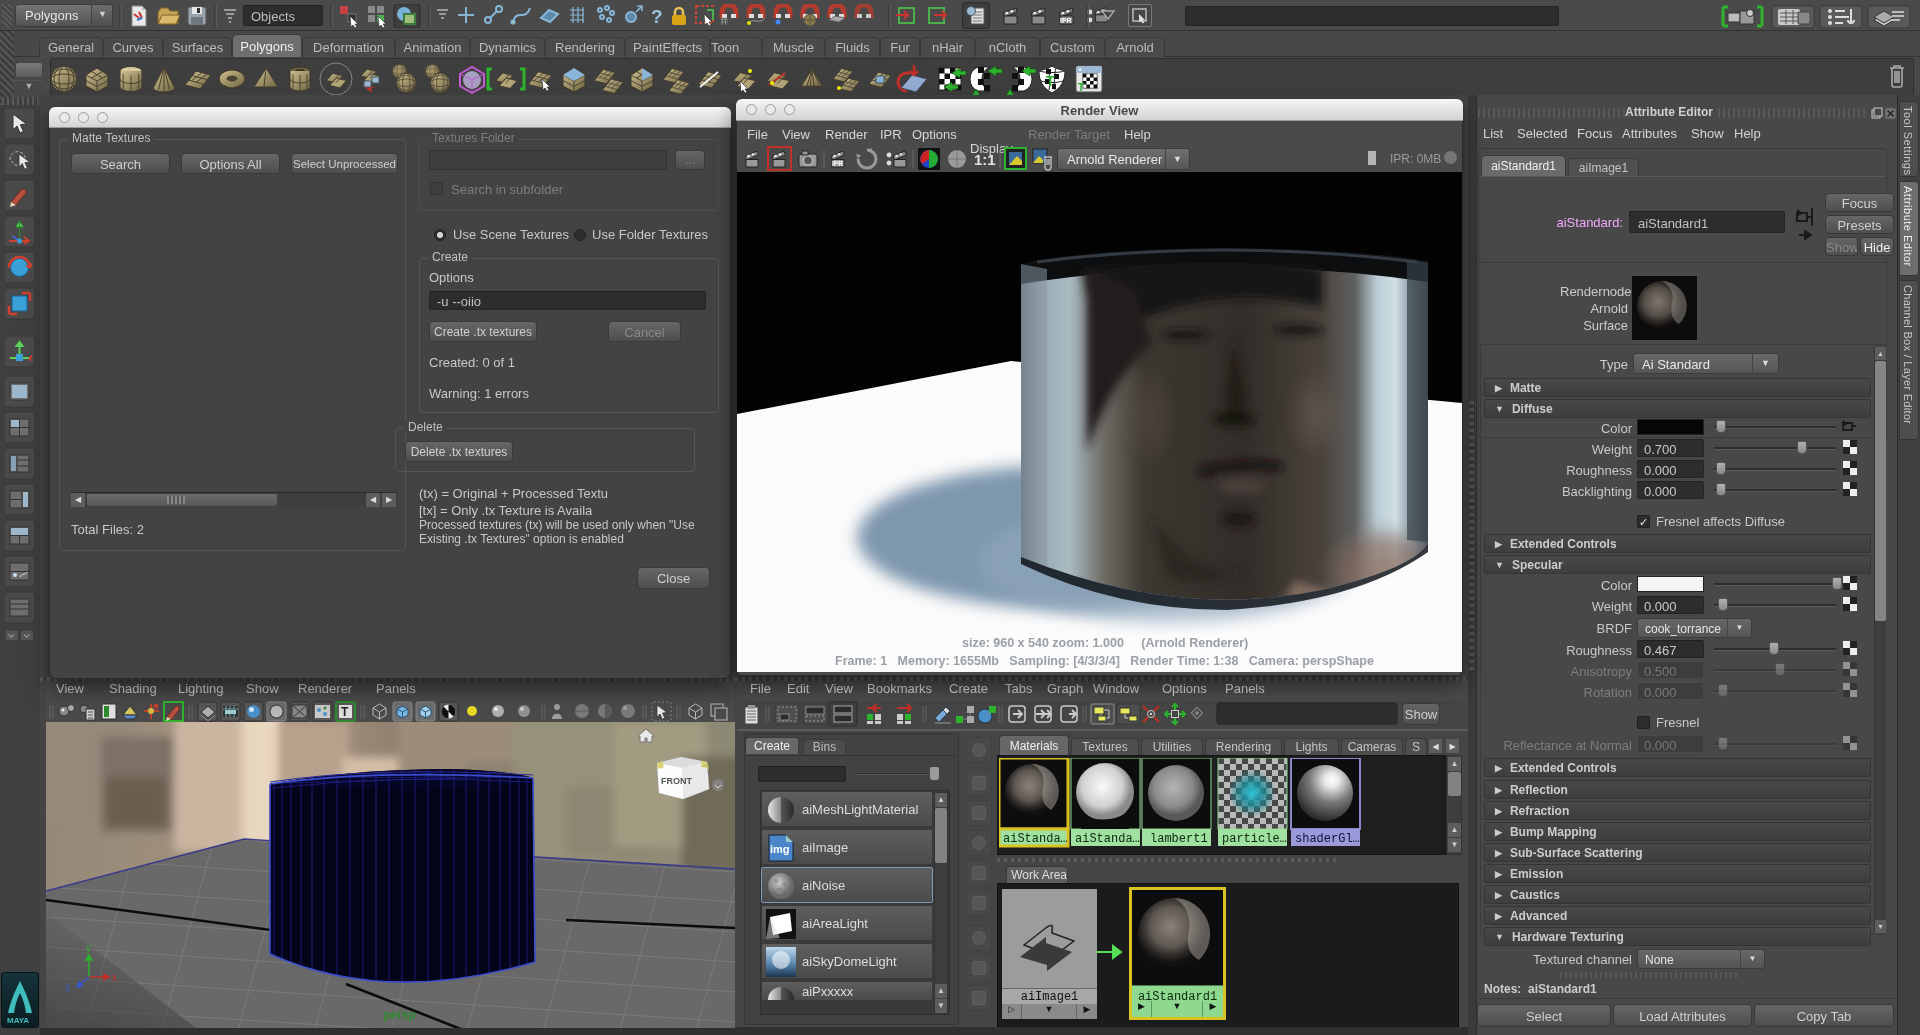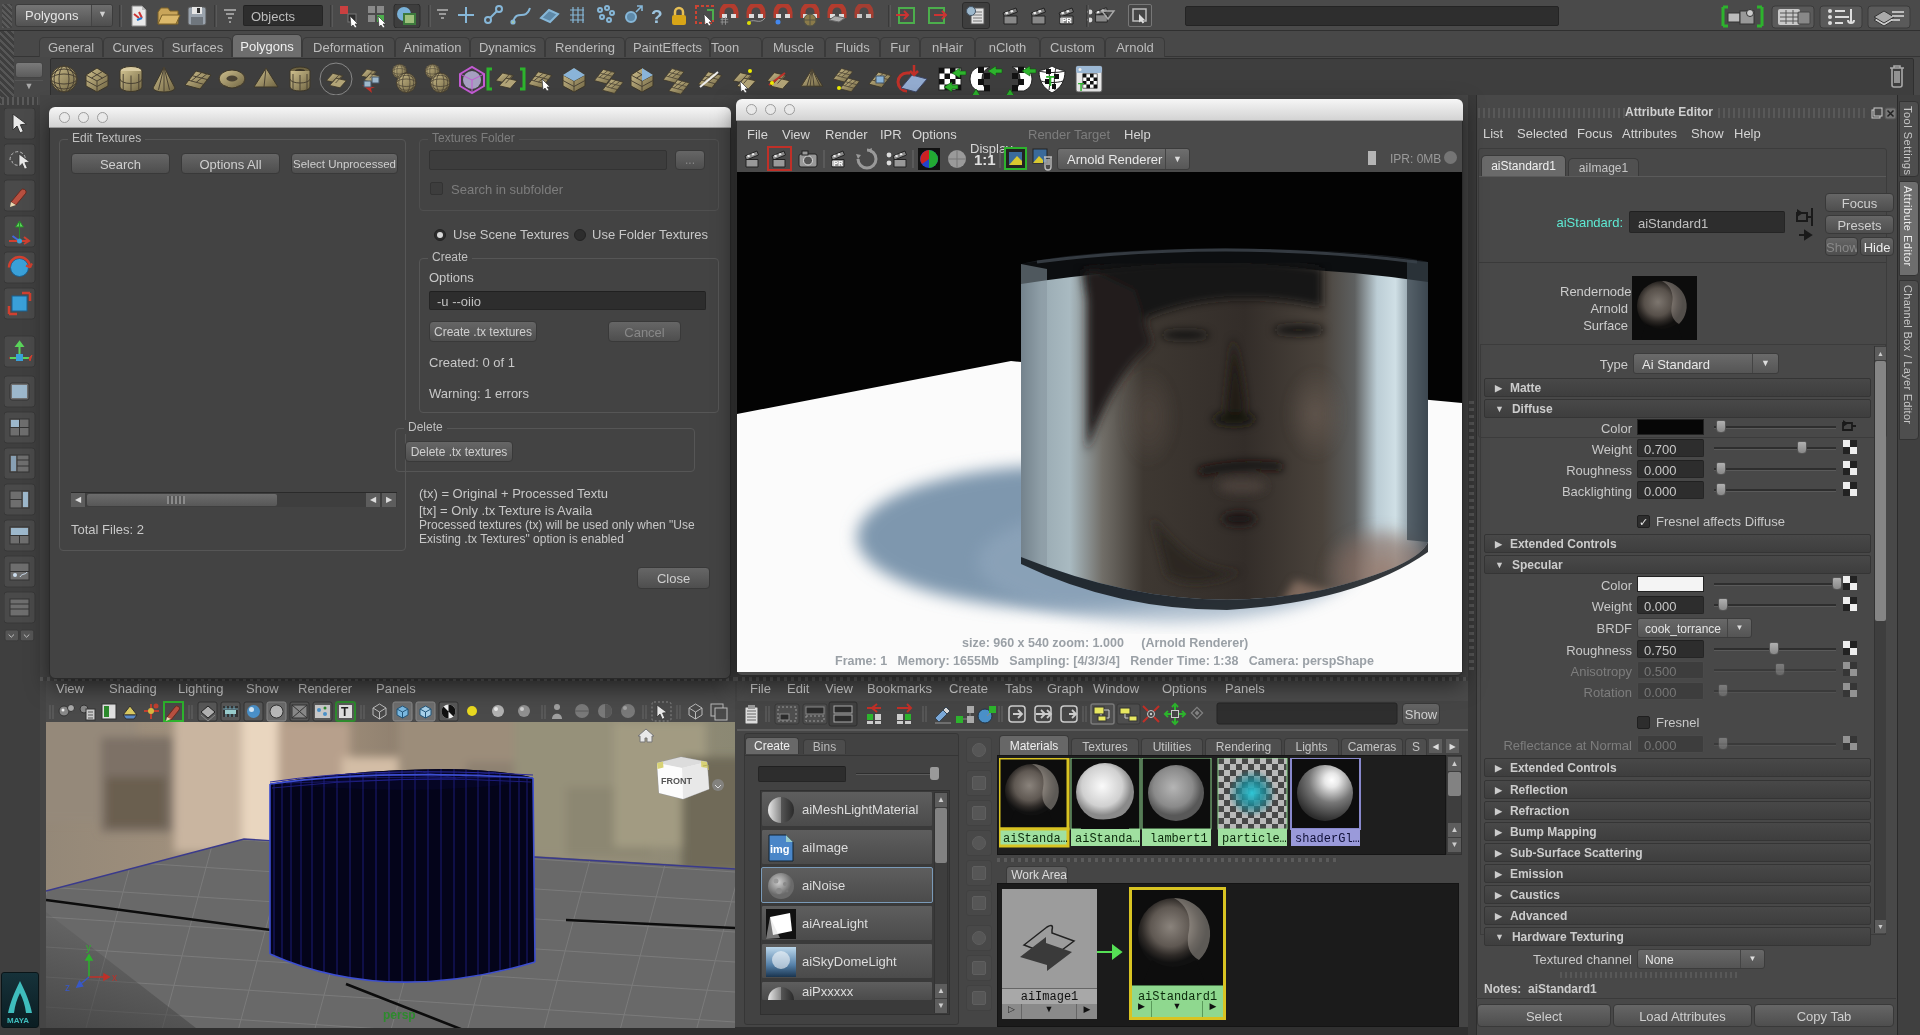--- a/index.html
+++ b/index.html
@@ -1309,21 +1309,21 @@
       <span style="position:absolute;left:146px;top:4px">Attributes</span>
       <span style="position:absolute;left:215px;top:4px">Show</span>
       <span style="position:absolute;left:258px;top:4px">Help</span>
  </div>
 
  <div class="a" style="left:1478px;top:148px;width:409px;height:290px;border:1px solid #3c3c3c;border-radius:3px"></div>
  <div class="a" style="left:1481px;top:155px;width:85px;height:21px;background:#6a6a6a;border:1px solid #3a3a3a;border-bottom:none;border-radius:5px 5px 0 0;font-size:12px;color:#f0f0f0;text-align:center;line-height:21px">aiStandard1</div>
  <div class="a" style="left:1568px;top:158px;width:71px;height:18px;background:#505050;border:1px solid #3a3a3a;border-bottom:none;border-radius:5px 5px 0 0;font-size:12px;color:#c4c4c4;text-align:center;line-height:18px">aiImage1</div>
  <div class="a" style="left:1479px;top:176px;width:407px;height:1px;background:#5a5a5a"></div>
 
- <div class="a" style="left:1543px;top:215px;width:80px;font-size:13px;color:#5eead4;text-align:right">aiStandard:</div>
+ <div class="a" style="left:1543px;top:215px;width:80px;font-size:13px;color:#f0abfc;text-align:right">aiStandard:</div>
  <div class="a fld" style="left:1629px;top:211px;width:156px;height:22px">
       <span style="position:absolute;left:8px;top:4px;font-size:13px">aiStandard1</span>
     </div>
  <svg class="a" style="left:1793px;top:205px" width="22" height="40">
       <path d="M4 8 h10 v8 h-10 z M14 12 h5 m0 -9 v18" fill="none" stroke="#1a1a1a" stroke-width="2"></path>
       <path d="M4 4 l6 4 l-6 4 z" fill="#1a1a1a"></path>
       <path d="M6 30 h8 m4 0 l-6 -4 v8 z" fill="#1a1a1a" stroke="#1a1a1a" stroke-width="2"></path>
     </svg>
  <div class="a btn" style="left:1825px;top:193px;width:69px;height:19px;font-size:13px;line-height:19px">Focus</div>
  <div class="a btn" style="left:1825px;top:215px;width:69px;height:19px;font-size:13px;line-height:19px">Presets</div>
@@ -1431,21 +1431,21 @@
         <rect x="7" width="7" height="7" fill="#222"></rect>
         <rect y="7" width="7" height="7" fill="#222"></rect>
       </svg>
       <div class="a" style="left:1484px;top:621px;width:148px;font-size:13px;text-align:right;color:#c8c8c8">BRDF</div>
       <div class="a" style="left:1637px;top:618px;width:115px;height:20px;background:linear-gradient(#686868,#545454);border:1px solid #3c3c3c;border-radius:3px">
         <span style="position:absolute;left:7px;top:3px;font-size:12px;color:#e4e4e4">cook_torrance</span>
         <div class="a" style="right:0;top:0;width:24px;height:18px;border-left:1px solid #444;text-align:center;font-size:8px;color:#ddd;line-height:18px">▼</div>
       </div>
       <div class="a" style="left:1484px;top:643px;width:148px;font-size:13px;text-align:right;color:#c8c8c8">Roughness</div>
       <div class="a fld" style="left:1637px;top:640px;width:67px;height:18px;">
-        <span style="position:absolute;left:6px;top:2px;font-size:13px;color:#c8c8c8">0.750</span>
+        <span style="position:absolute;left:6px;top:2px;font-size:13px;color:#c8c8c8">0.467</span>
       </div>
       <div class="a" style="left:1714px;top:648px;width:122px;height:3px;background:#2e2e2e;border-bottom:1px solid #5a5a5a;"></div>
       <div class="a" style="left:1768.9px;top:642px;width:10px;height:13px;background:linear-gradient(#b0b0b0,#888);border:1px solid #555;border-radius:2px 2px 4px 4px;"></div>
       <svg class="a" style="left:1843px;top:641px;" width="14" height="14">
         <rect width="7" height="7" fill="#eee"></rect>
         <rect x="7" y="7" width="7" height="7" fill="#eee"></rect>
         <rect x="7" width="7" height="7" fill="#222"></rect>
         <rect y="7" width="7" height="7" fill="#222"></rect>
       </svg>
       <div class="a dim" style="left:1484px;top:664px;width:148px;font-size:13px;text-align:right;color:#7d7d7d">Anisotropy</div>
@@ -1520,21 +1520,21 @@
 
 <div id="txmgr">
  <div class="a" style="left:49px;top:107px;width:682px;height:572px;background:#434343;border-radius:6px;box-shadow:0 8px 22px rgba(0,0,0,.55);border:1px solid #2a2a2a"></div>
  <div class="a" style="left:49px;top:107px;width:682px;height:21px;background:linear-gradient(#f6f6f6,#d3d3d3);border-radius:6px 6px 0 0;border-bottom:1px solid #9a9a9a">
   <div style="position:absolute;left:10px;top:5px;width:11px;height:11px;border-radius:50%;border:1px solid #9c9c9c;background:#e9e9e9"></div>
   <div style="position:absolute;left:29px;top:5px;width:11px;height:11px;border-radius:50%;border:1px solid #9c9c9c;background:#e9e9e9"></div>
   <div style="position:absolute;left:48px;top:5px;width:11px;height:11px;border-radius:50%;border:1px solid #9c9c9c;background:#e9e9e9"></div>
  </div>
 
  <div class="a grp" style="left:59px;top:139px;width:347px;height:412px">
-   <span class="grplbl">Edit Textures</span>
+   <span class="grplbl">Matte Textures</span>
    <div class="a btn" style="left:11px;top:13px;width:99px;height:21px;font-size:13px;line-height:21px">Search</div>
    <div class="a btn" style="left:121px;top:13px;width:99px;height:21px;font-size:13px;line-height:21px">Options All</div>
    <div class="a btn" style="left:231px;top:13px;width:107px;height:21px;font-size:11.5px;line-height:21px">Select Unprocessed</div>
    <div class="a" style="left:11px;top:352px;width:326px;height:15px;background:#3e3e3e;border-top:1px solid #2a2a2a">
      <div style="position:absolute;left:0;top:0;width:14px;height:14px;background:#5d5d5d;font-size:8px;text-align:center;line-height:14px;color:#ddd">◀</div>
      <div style="position:absolute;left:16px;top:1px;width:190px;height:12px;background:linear-gradient(#6c6c6c,#575757);border-radius:2px"></div>
      <div style="position:absolute;left:96px;top:3px;width:18px;height:8px;background:repeating-linear-gradient(90deg,#8a8a8a 0 2px,#575757 2px 4px)"></div>
      <div style="position:absolute;right:17px;top:0;width:14px;height:14px;background:#5d5d5d;font-size:8px;text-align:center;line-height:14px;color:#ddd">◀</div>
      <div style="position:absolute;right:1px;top:0;width:14px;height:14px;background:#5d5d5d;font-size:8px;text-align:center;line-height:14px;color:#ddd">▶</div>
    </div>
@@ -1576,20 +1576,21 @@
  <div class="a" style="left:419px;top:519px;width:300px;font-size:12px;color:#c8c8c8;line-height:13.5px">Processed textures (tx) will be used only when "Use Existing .tx Textures" option is enabled</div>
  <div class="a btn" style="left:637px;top:567px;width:73px;height:22px;font-size:13px;line-height:22px">Close</div>
 </div>
 
 <div id="renderview">
  <div class="a" style="left:736px;top:99px;width:727px;height:577px;background:#4a4a4a;border-radius:6px;box-shadow:0 8px 22px rgba(0,0,0,.55);border:1px solid #2a2a2a"></div>
  <div class="a" style="left:736px;top:99px;width:727px;height:22px;background:linear-gradient(#f6f6f6,#d3d3d3);border-radius:6px 6px 0 0;border-bottom:1px solid #9a9a9a">
   <div style="position:absolute;left:10px;top:5px;width:11px;height:11px;border-radius:50%;border:1px solid #9c9c9c;background:#e9e9e9"></div>
   <div style="position:absolute;left:29px;top:5px;width:11px;height:11px;border-radius:50%;border:1px solid #9c9c9c;background:#e9e9e9"></div>
   <div style="position:absolute;left:48px;top:5px;width:11px;height:11px;border-radius:50%;border:1px solid #9c9c9c;background:#e9e9e9"></div>
+  <div style="position:absolute;width:100%;top:4px;text-align:center;font-size:13px;font-weight:bold;color:#4a4a4a">Render View</div>
  </div>
  <div class="a" style="left:737px;top:121px;width:725px;height:25px;font-size:13px;color:#d6d6d6">
   <span style="position:absolute;left:10px;top:6px">File</span>
       <span style="position:absolute;left:45px;top:6px">View</span>
       <span style="position:absolute;left:88px;top:6px">Render</span>
       <span style="position:absolute;left:143px;top:6px">IPR</span>
       <span style="position:absolute;left:175px;top:6px">Options</span>
       <span style="position:absolute;left:233px;top:20px">Display</span>
       <span class="dim" style="position:absolute;left:291px;top:6px">Render Target</span>
       <span style="position:absolute;left:387px;top:6px">Help</span>

